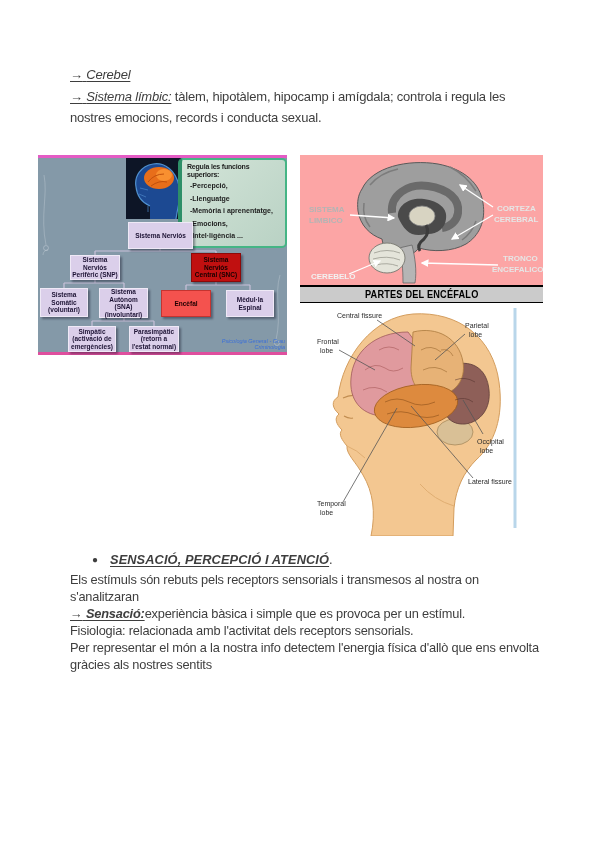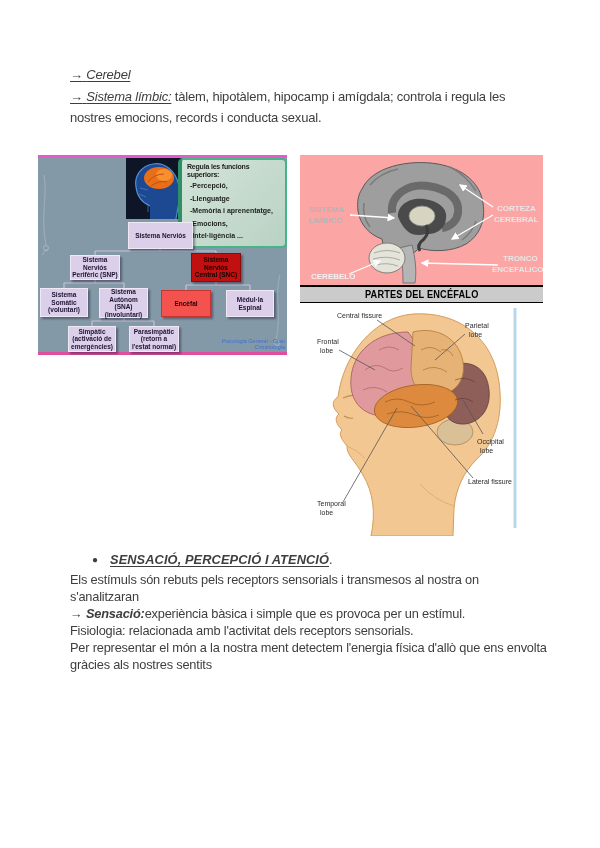--- a/index.html
+++ b/index.html
@@ -10,21 +10,21 @@
   }
   
   .top-notes { position:absolute; left:70px; top:64px; width:478px; font-size:13px; line-height:21.5px; letter-spacing:-0.2px; }
   .top-notes p { margin:0; }
   .u-it { font-style:italic; text-decoration:underline; text-underline-offset:2px; }
   .sens-section { position:absolute; left:70px; top:551px; width:478px; font-size:12.8px; line-height:17px; letter-spacing:-0.2px; }
   .sens-section p { margin:0; }
   .heading-line { padding-left:22px; margin-bottom:3px !important; }
   .bullet { display:inline-block; width:18px; font-size:10px; vertical-align:1px; }
   .heading-text { font-style:italic; font-weight:bold; text-decoration:underline; text-underline-offset:2px; letter-spacing:0.1px; }
-  .term { font-style:italic; font-weight:bold; text-underline-offset:2px; }
+  .term { font-style:italic; font-weight:bold; text-decoration:underline; text-underline-offset:2px; }
 
   
   .fig-flowchart {
     position:absolute; left:38px; top:155px; width:249px; height:200px;
     background:#8499a8; overflow:hidden;
   }
   .strip { position:absolute; left:0; width:100%; background:#e45cc5; }
   .strip.top { top:0; height:2.5px; }
   .strip.bottom { bottom:0; height:3px; background:#df4f9e; }
   .brain-photo { position:absolute; left:88px; top:3px; width:67px; height:61px; }
@@ -233,16 +233,16 @@
         <text x="7" y="209">lobe</text>
       </g>
     </svg>
   </div>
 
   <div class="sens-section">
     <p class="heading-line"><span class="bullet">●</span><span class="heading-text">SENSACIÓ, PERCEPCIÓ I ATENCIÓ</span><span>.</span></p>
     <p>Els estímuls són rebuts pels receptors sensorials i transmesos al nostra on s'analitzaran</p>
     <p><span class="term"><span>→</span> <span>Sensació:</span></span><span>experiència bàsica i simple que es provoca per un estímul.</span></p>
     <p>Fisiologia: relacionada amb l'activitat dels receptors sensorials.</p>
-    <p>Per representar el món a la nostra ment detectem l'energia física d'allò que ens envolta gràcies als nostres sentits</p>
+    <p>Per representar el món a la nostra info detectem l'energia física d'allò que ens envolta gràcies als nostres sentits</p>
   </div>
 
 </div>
 
 </body></html>

